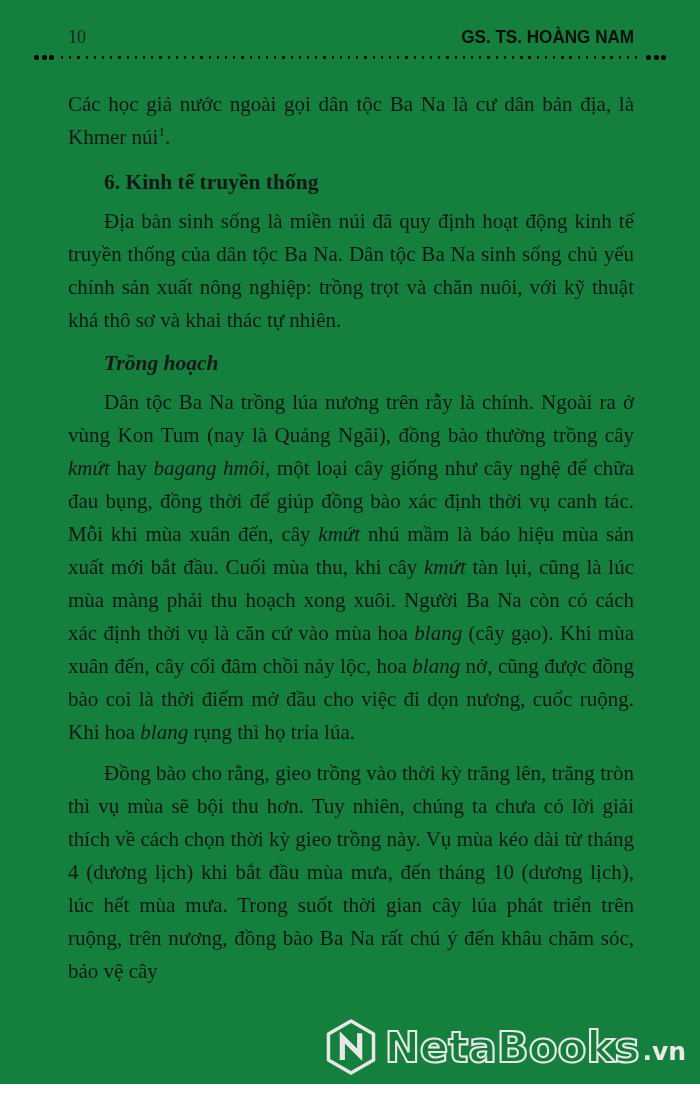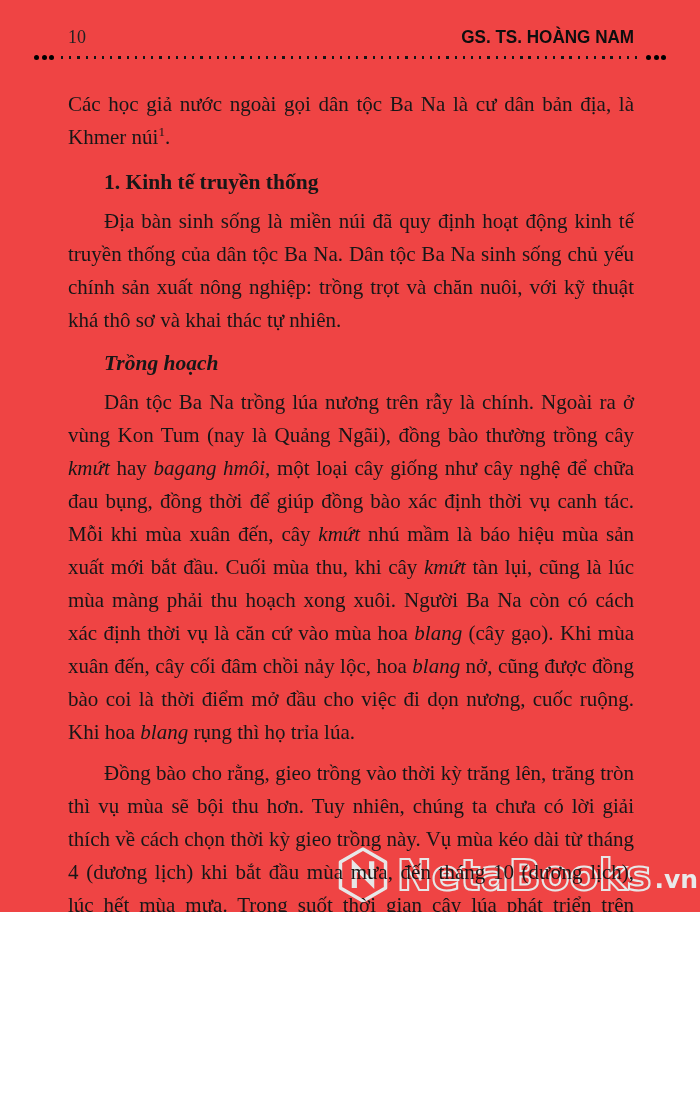--- a/index.html
+++ b/index.html
@@ -1,19 +1,19 @@
 <!DOCTYPE html>
 <html lang="vi"><head>
 <meta charset="utf-8">
 <style>
   html,body { margin:0; padding:0; background:#ffffff; }
   .page {
     position:relative;
-    width:700px; height:912px;
-    background:#ef4444;
+    width:700px; height:1084px;
+    background:#15803d;
     overflow:hidden;
     display:flex; flex-direction:column;
     font-family:"Liberation Serif","DejaVu Serif",serif;
     color:#171717;
     box-sizing:border-box;
   }
 
   
   .hdr {
     display:flex; justify-content:space-between; align-items:flex-end;
@@ -58,21 +58,21 @@
   
   .ftr { margin-top:auto; padding:0 66px 14px 68px; position:relative; z-index:1; }
   .fnrule { width:112px; height:2px; background:#4a4a4a; margin:0 0 8px; }
   .footnote {
     margin:0; font-size:17px; line-height:26px;
     text-align:justify; text-indent:36px; color:#1b1b1b;
   }
 
   
   .watermark {
-    position:absolute; right:2px; bottom:8px;
+    position:absolute; right:14px; bottom:8px;
     display:flex; align-items:center;
     z-index:0; pointer-events:none;
     user-select:none;
     margin-top:32px;
   }
   .wm-logo { margin-right:8px; }
   .wm-brand {
     font-family:"DejaVu Sans","Liberation Sans",sans-serif;
     font-weight:700; font-size:42px; letter-spacing:0;
     color:rgba(0,0,0,0.02);
@@ -105,21 +105,21 @@
       <span class="bdot"></span>
       <span class="bdot"></span>
       <span class="bdot"></span>
     </span>
   </div>
 
   <div class="body-text">
 
     <p class="noindent"><span>Các học giả nước ngoài gọi dân tộc Ba Na là cư dân bản địa, là Khmer núi</span><sup class="fnref">1</sup><span>.</span></p>
 
-    <h2 class="sect">1. Kinh tế truyền thống</h2>
+    <h2 class="sect">6. Kinh tế truyền thống</h2>
 
     <p class="indent">Địa bàn sinh sống là miền núi đã quy định hoạt động kinh tế truyền thống của dân tộc Ba Na. Dân tộc Ba Na sinh sống chủ yếu chính sản xuất nông nghiệp: trồng trọt và chăn nuôi, với kỹ thuật khá thô sơ và khai thác tự nhiên.</p>
 
     <h3 class="subsect">Trồng hoạch</h3>
 
     <p class="indent"><span>Dân tộc Ba Na trồng lúa nương trên rẫy là chính. Ngoài ra ở vùng Kon Tum (nay là Quảng Ngãi), đồng bào thường trồng cây </span><i class="term">kmứt</i><span> hay </span><i class="term">bagang hmôi</i><span>, một loại cây giống như cây nghệ để chữa đau bụng, đồng thời để giúp đồng bào xác định thời vụ canh tác. Mỗi khi mùa xuân đến, cây </span><i class="term">kmứt</i><span> nhú mầm là báo hiệu mùa sản xuất mới bắt đầu. Cuối mùa thu, khi cây </span><i class="term">kmứt</i><span> tàn lụi, cũng là lúc mùa màng phải thu hoạch xong xuôi. Người Ba Na còn có cách xác định thời vụ là căn cứ vào mùa hoa </span><i class="term">blang</i><span> (cây gạo). Khi mùa xuân đến, cây cối đâm chồi nảy lộc, hoa </span><i class="term">blang</i><span> nở, cũng được đồng bào coi là thời điểm mở đầu cho việc đi dọn nương, cuốc ruộng. Khi hoa </span><i class="term">blang</i><span> rụng thì họ trỉa lúa.</span></p>
 
     <p class="indent">Đồng bào cho rằng, gieo trồng vào thời kỳ trăng lên, trăng tròn thì vụ mùa sẽ bội thu hơn. Tuy nhiên, chúng ta chưa có lời giải thích về cách chọn thời kỳ gieo trồng này. Vụ mùa kéo dài từ tháng 4 (dương lịch) khi bắt đầu mùa mưa, đến tháng 10 (dương lịch), lúc hết mùa mưa. Trong suốt thời gian cây lúa phát triển trên ruộng, trên nương, đồng bào Ba Na rất chú ý đến khâu chăm sóc, bảo vệ cây</p>
 
   </div>

